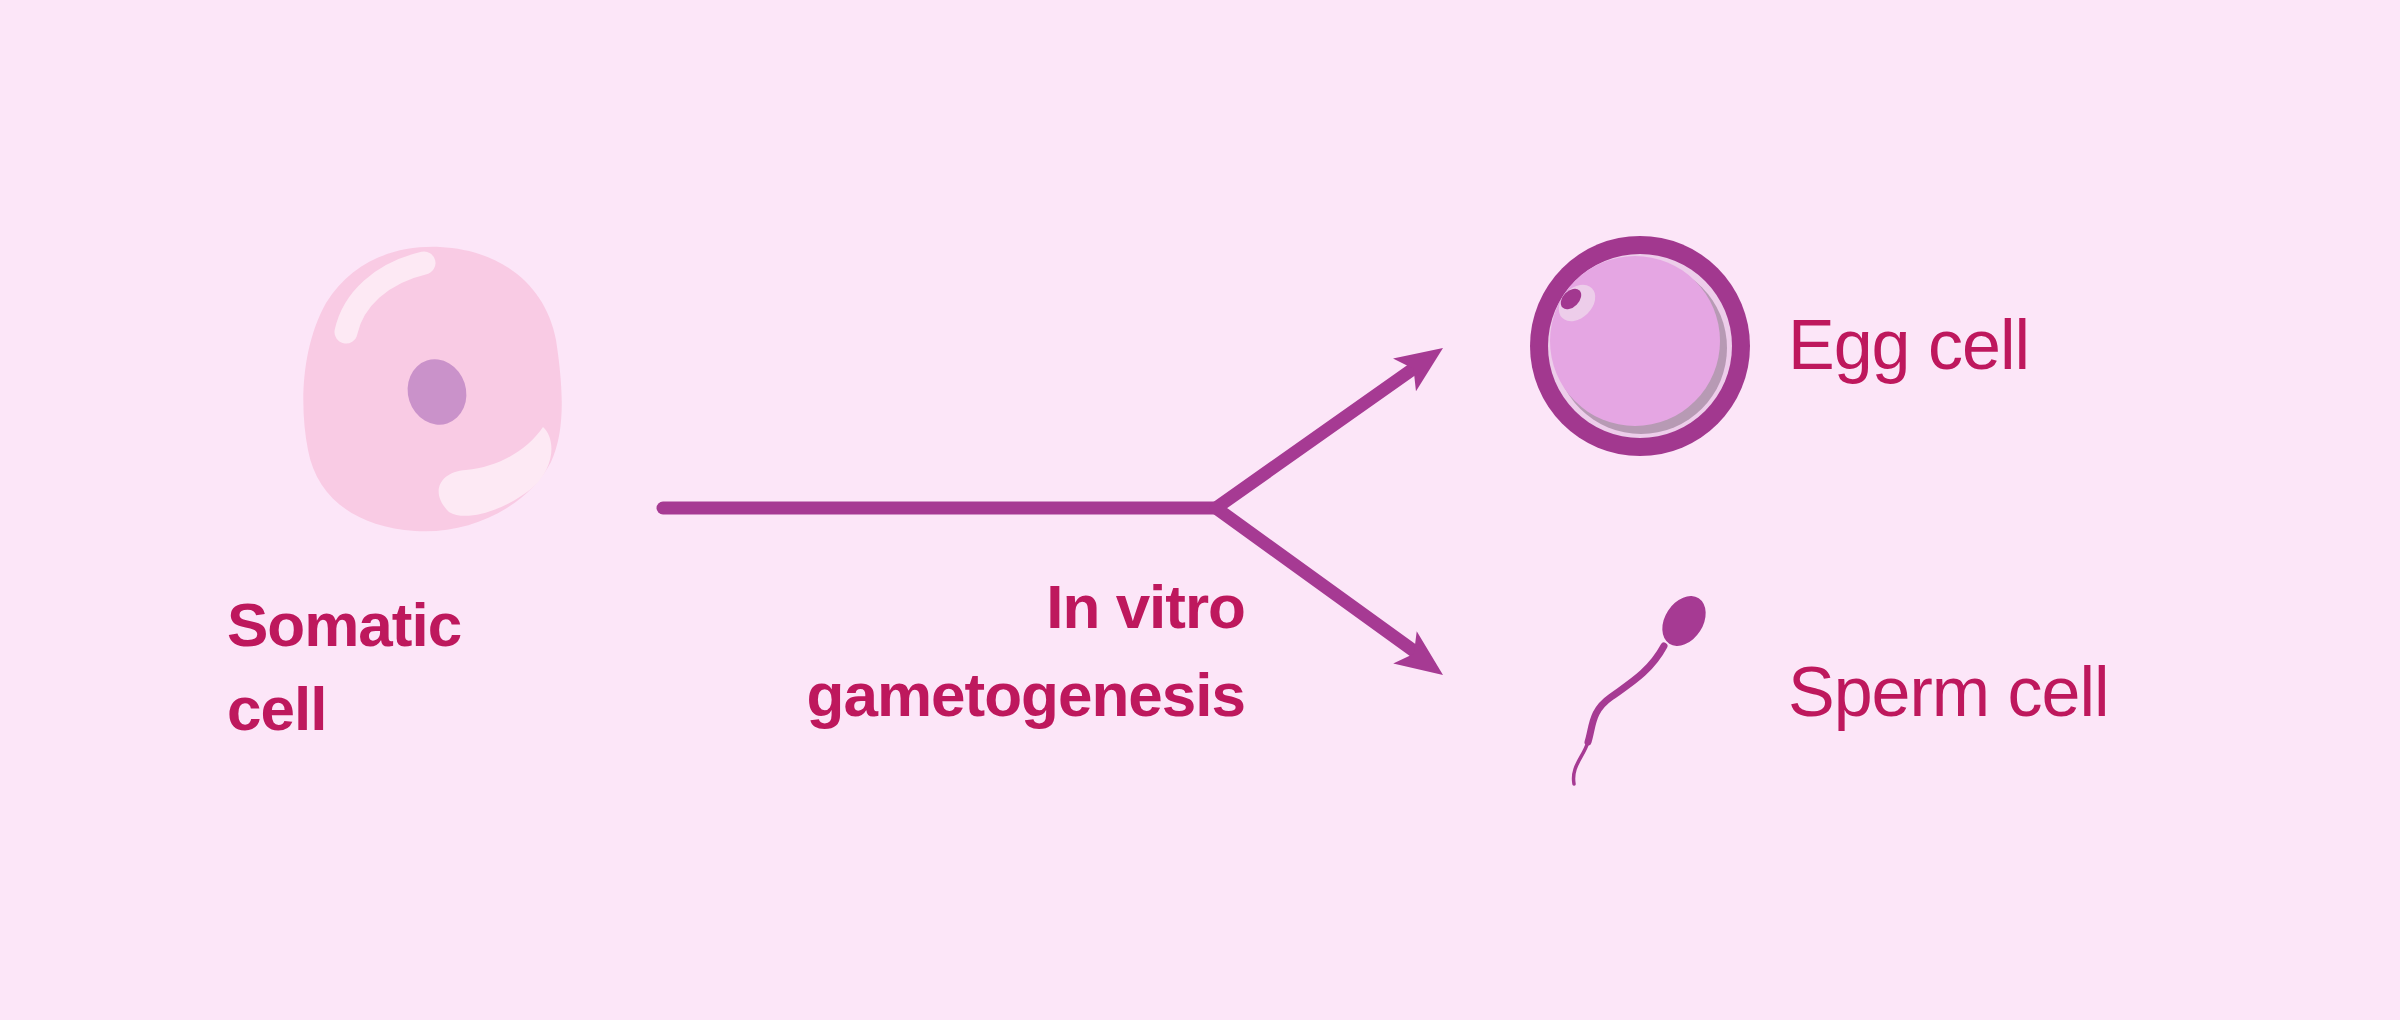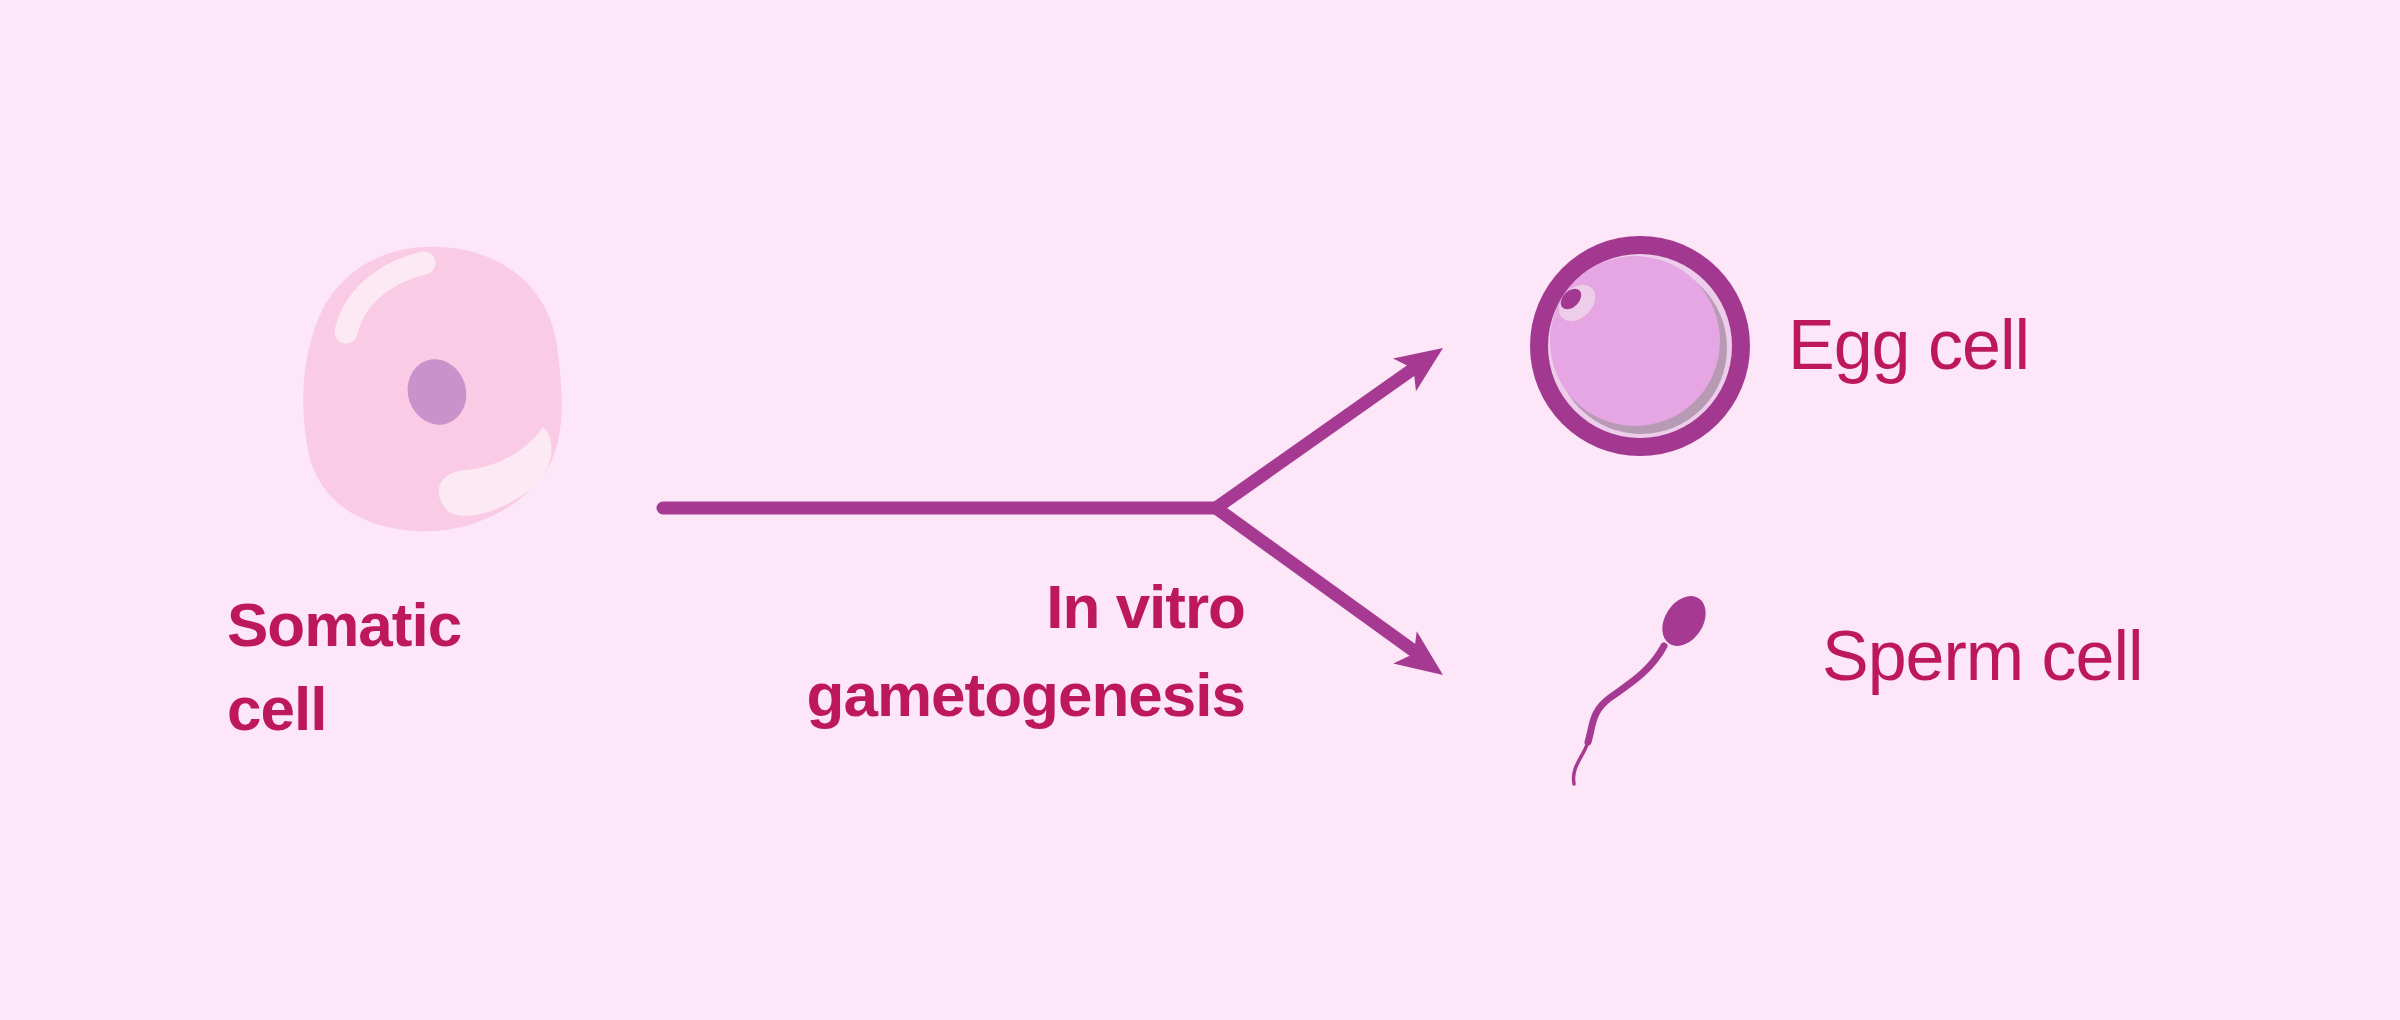--- a/index.html
+++ b/index.html
@@ -33,24 +33,23 @@
     font-size: 62px; line-height: 88px;
     letter-spacing: -1px;
     color: #be185d;
   }
   .label-egg {
     left: 1788px; top: 308px;
     font-size: 70px; line-height: 74px;
     letter-spacing: -1px;
   }
   .label-sperm {
-    left: 1788px; top: 619px;
+    left: 1788px; top: 655px;
     font-size: 70px; line-height: 74px;
     letter-spacing: -1px;
-    margin-left: 34px;
   }
 </style>
 </head>
 <body>
 
 <div class="stage">
 
   <svg width="2400" height="1020" viewBox="0 0 2400 1020" xmlns="http://www.w3.org/2000/svg">
 
     <g>

